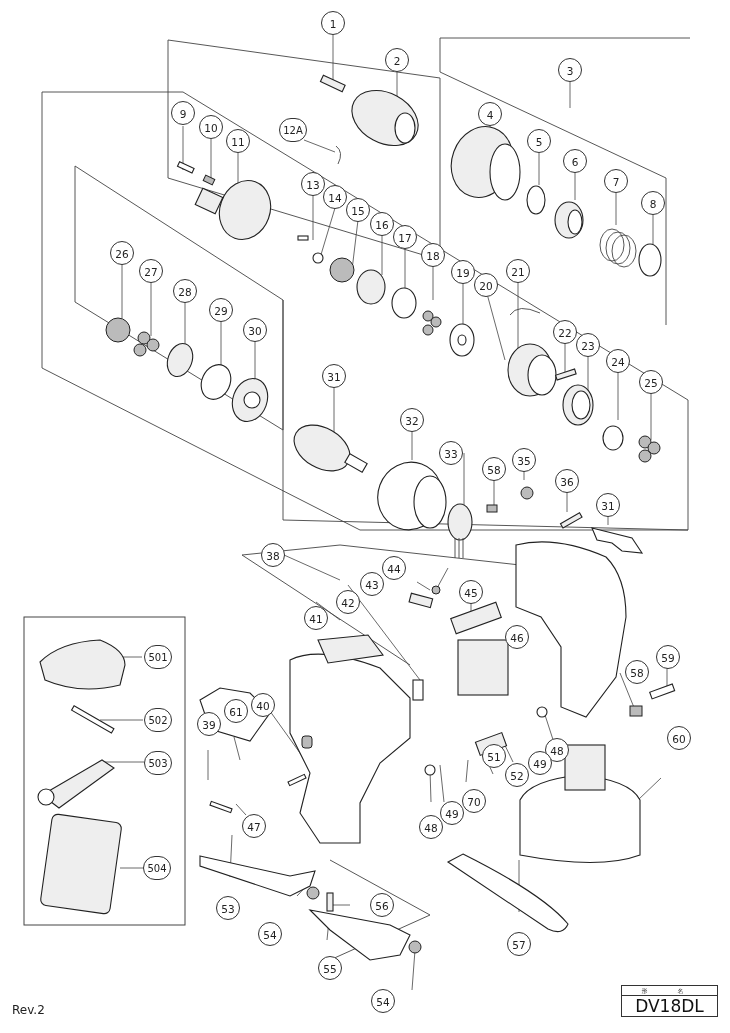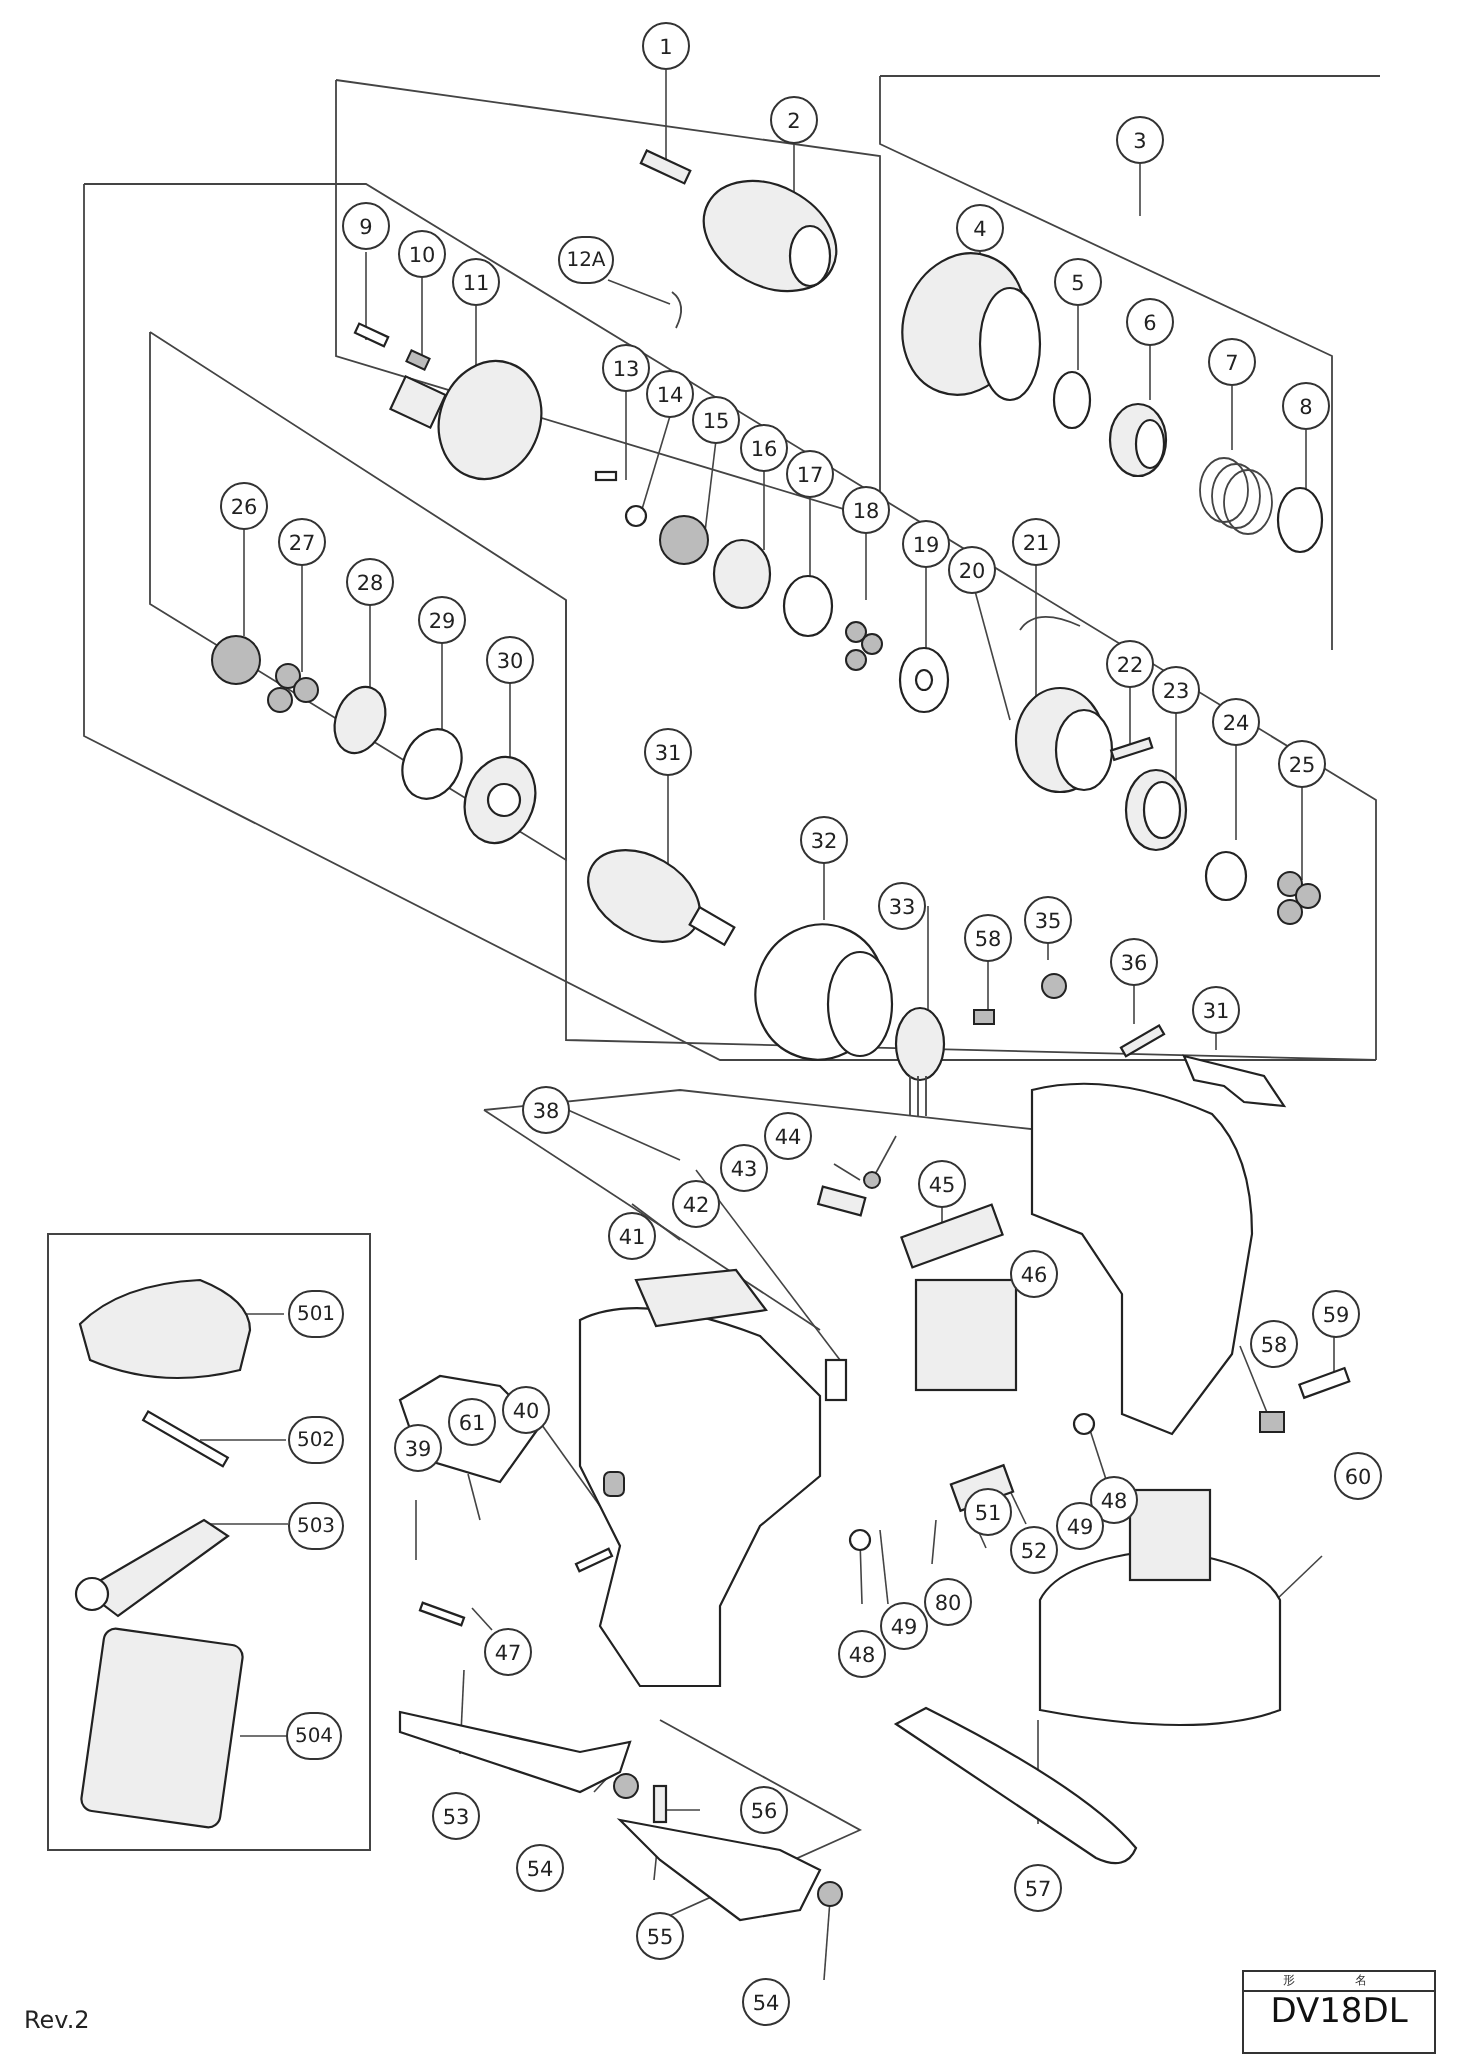--- a/index.html
+++ b/index.html
@@ -6,21 +6,21 @@
   body { width:730px; height:1033px; position:relative; overflow:hidden;
          font-family:"DejaVu Sans", sans-serif; color:#222; }
   #stage { position:absolute; left:0; top:0; width:730px; height:1033px; }
   svg.lines { position:absolute; left:0; top:0; }
   .callout { position:absolute; width:24px; height:24px; margin:-12px 0 0 -12px;
              border:1px solid #333; border-radius:50%; background:#fff;
              font-size:10.5px; line-height:24px; text-align:center; color:#222;
              box-sizing:border-box; }
   .callout.wide { width:28px; height:24px; margin:-12px 0 0 -14px; border-radius:12px; font-size:10px; }
   .rev { position:absolute; left:12px; top:1003px; font-size:12px; color:#222; }
-  .model-box { position:absolute; left:621px; top:985px; width:97px; height:42px;
+  .model-box { position:absolute; left:621px; top:985px; width:97px; height:32px;
                border:1px solid #333; box-sizing:border-box; }
   .model-head { height:9px; border-bottom:1px solid #333; font-size:6px; line-height:9px;
                 text-align:center; letter-spacing:14px; color:#333; }
   .model-name { font-size:17px; line-height:21px; text-align:center; color:#111; }
   .part { fill:#fff; stroke:#222; stroke-width:1.1; }
   .part-g { fill:#eee; stroke:#222; stroke-width:1.1; }
   .part-d { fill:#bbb; stroke:#222; stroke-width:1; }
   .thin { fill:none; stroke:#444; stroke-width:0.9; }
   .leader { fill:none; stroke:#444; stroke-width:0.8; }
 </style>
@@ -369,21 +369,21 @@
 <div class="callout" style="left:348px;top:602px">42</div>
 <div class="callout" style="left:372px;top:584px">43</div>
 <div class="callout" style="left:394px;top:568px">44</div>
 <div class="callout" style="left:471px;top:592px">45</div>
 <div class="callout" style="left:517px;top:637px">46</div>
 <div class="callout" style="left:254px;top:826px">47</div>
 <div class="callout" style="left:431px;top:827px">48</div>
 <div class="callout" style="left:557px;top:750px">48</div>
 <div class="callout" style="left:452px;top:813px">49</div>
 <div class="callout" style="left:540px;top:763px">49</div>
-<div class="callout" style="left:474px;top:801px">80</div>
+<div class="callout" style="left:474px;top:801px">70</div>
 <div class="callout" style="left:494px;top:756px">51</div>
 <div class="callout" style="left:517px;top:775px">52</div>
 <div class="callout" style="left:228px;top:908px">53</div>
 <div class="callout" style="left:270px;top:934px">54</div>
 <div class="callout" style="left:383px;top:1001px">54</div>
 <div class="callout" style="left:330px;top:968px">55</div>
 <div class="callout" style="left:382px;top:905px">56</div>
 <div class="callout" style="left:519px;top:944px">57</div>
 <div class="callout" style="left:637px;top:672px">58</div>
 <div class="callout" style="left:668px;top:657px">59</div>

